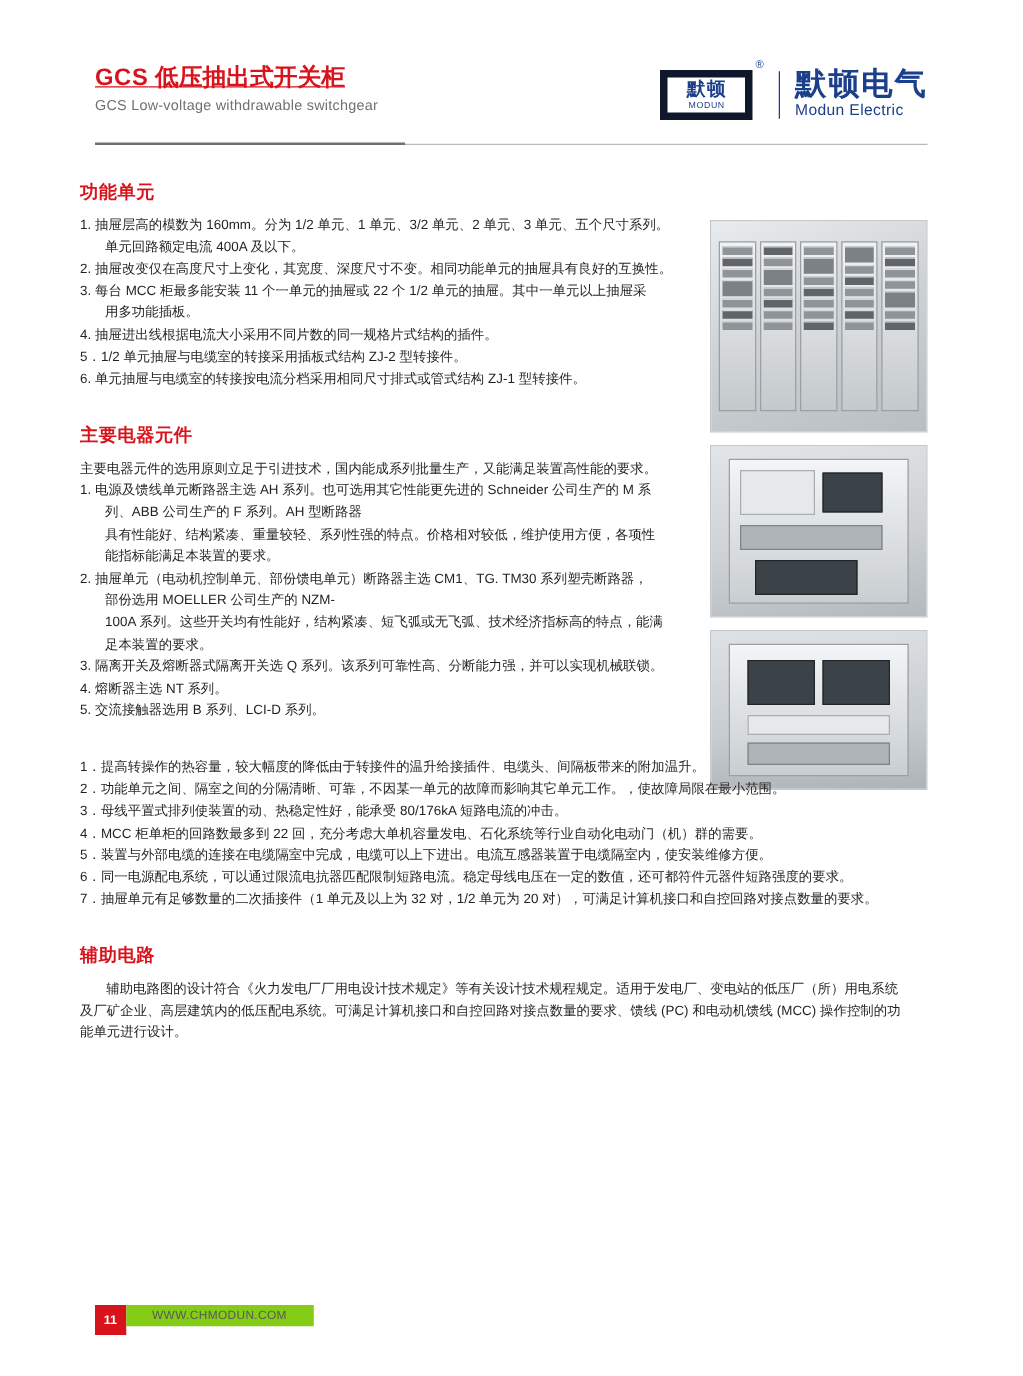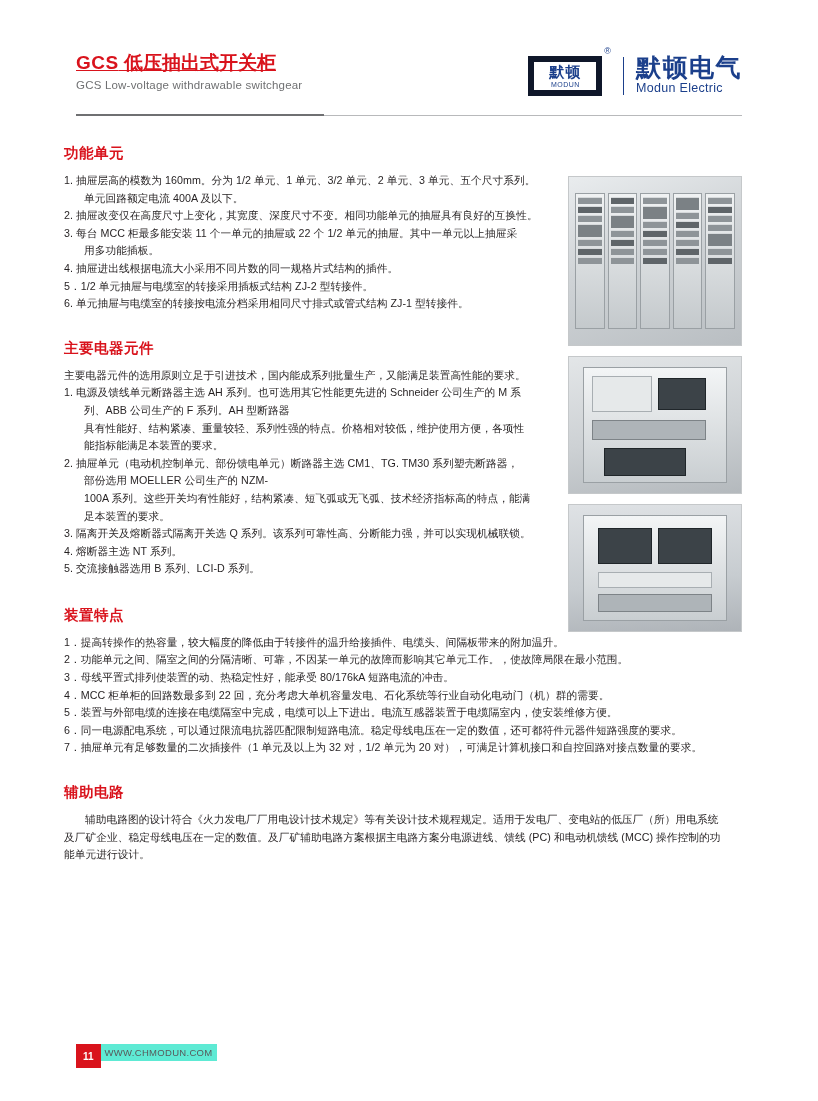--- a/index.html
+++ b/index.html
@@ -258,24 +258,24 @@
   .footer-num {
     background: #d9131c;
     color: #ffffff;
     font-size: 10px;
     font-weight: bold;
     padding: 12px 7px;
     display: flex;
     align-items: center;
   }
   .footer-url {
-    background: #5eead4;
+    background: #84cc16;
     color: #58595b;
     font-size: 9.5px;
-    padding: 0 4px;
+    padding: 0 21px;
     display: flex;
     align-items: center;
     letter-spacing: 0.3px;
   }
 </style>
 </head>
 <body>
 
 <div class="page">
 
@@ -397,37 +397,36 @@
         <p class="indent-2">部份选用 MOELLER 公司生产的 NZM-</p>
         <p class="indent-2">100A 系列。这些开关均有性能好，结构紧凑、短飞弧或无飞弧、技术经济指标高的特点，能满</p>
         <p class="indent-2">足本装置的要求。</p>
         <p class="indent-1">3. 隔离开关及熔断器式隔离开关选 Q 系列。该系列可靠性高、分断能力强，并可以实现机械联锁。</p>
         <p class="indent-1">4. 熔断器主选 NT 系列。</p>
         <p class="indent-1">5. 交流接触器选用 B 系列、LCI-D 系列。</p>
       </div>
     </div>
 
     <div class="section" style="margin-bottom:26px;">
-      <div class="sec-head">装置特点</div>
       <div class="body-text col-full">
         <p class="indent-1">1．提高转操作的热容量，较大幅度的降低由于转接件的温升给接插件、电缆头、间隔板带来的附加温升。</p>
         <p class="indent-1">2．功能单元之间、隔室之间的分隔清晰、可靠，不因某一单元的故障而影响其它单元工作。，使故障局限在最小范围。</p>
         <p class="indent-1">3．母线平置式排列使装置的动、热稳定性好，能承受 80/176kA 短路电流的冲击。</p>
         <p class="indent-1">4．MCC 柜单柜的回路数最多到 22 回，充分考虑大单机容量发电、石化系统等行业自动化电动门（机）群的需要。</p>
         <p class="indent-1">5．装置与外部电缆的连接在电缆隔室中完成，电缆可以上下进出。电流互感器装置于电缆隔室内，使安装维修方便。</p>
         <p class="indent-1">6．同一电源配电系统，可以通过限流电抗器匹配限制短路电流。稳定母线电压在一定的数值，还可都符件元器件短路强度的要求。</p>
         <p class="indent-1">7．抽屉单元有足够数量的二次插接件（1 单元及以上为 32 对，1/2 单元为 20 对），可满足计算机接口和自控回路对接点数量的要求。</p>
       </div>
     </div>
 
     <div class="section">
       <div class="sec-head">辅助电路</div>
       <div class="body-text col-full">
         <p class="para-indent">辅助电路图的设计符合《火力发电厂厂用电设计技术规定》等有关设计技术规程规定。适用于发电厂、变电站的低压厂（所）用电系统</p>
-        <p>及厂矿企业、稳定母线电压在一定的数值。及厂矿辅助电路方案根据主电路方案分电源进线、馈线 (PC) 和电动机馈线 (MCC) 操作控制的功</p>
+        <p>及厂矿企业、高层建筑内的低压配电系统。可满足计算机接口和自控回路对接点数量的要求、馈线 (PC) 和电动机馈线 (MCC) 操作控制的功</p>
         <p>能单元进行设计。</p>
       </div>
     </div>
 
   </div>
 
   <div class="footer">
     <div class="footer-num">11</div>
     <div class="footer-url">WWW.CHMODUN.COM</div>
   </div>

